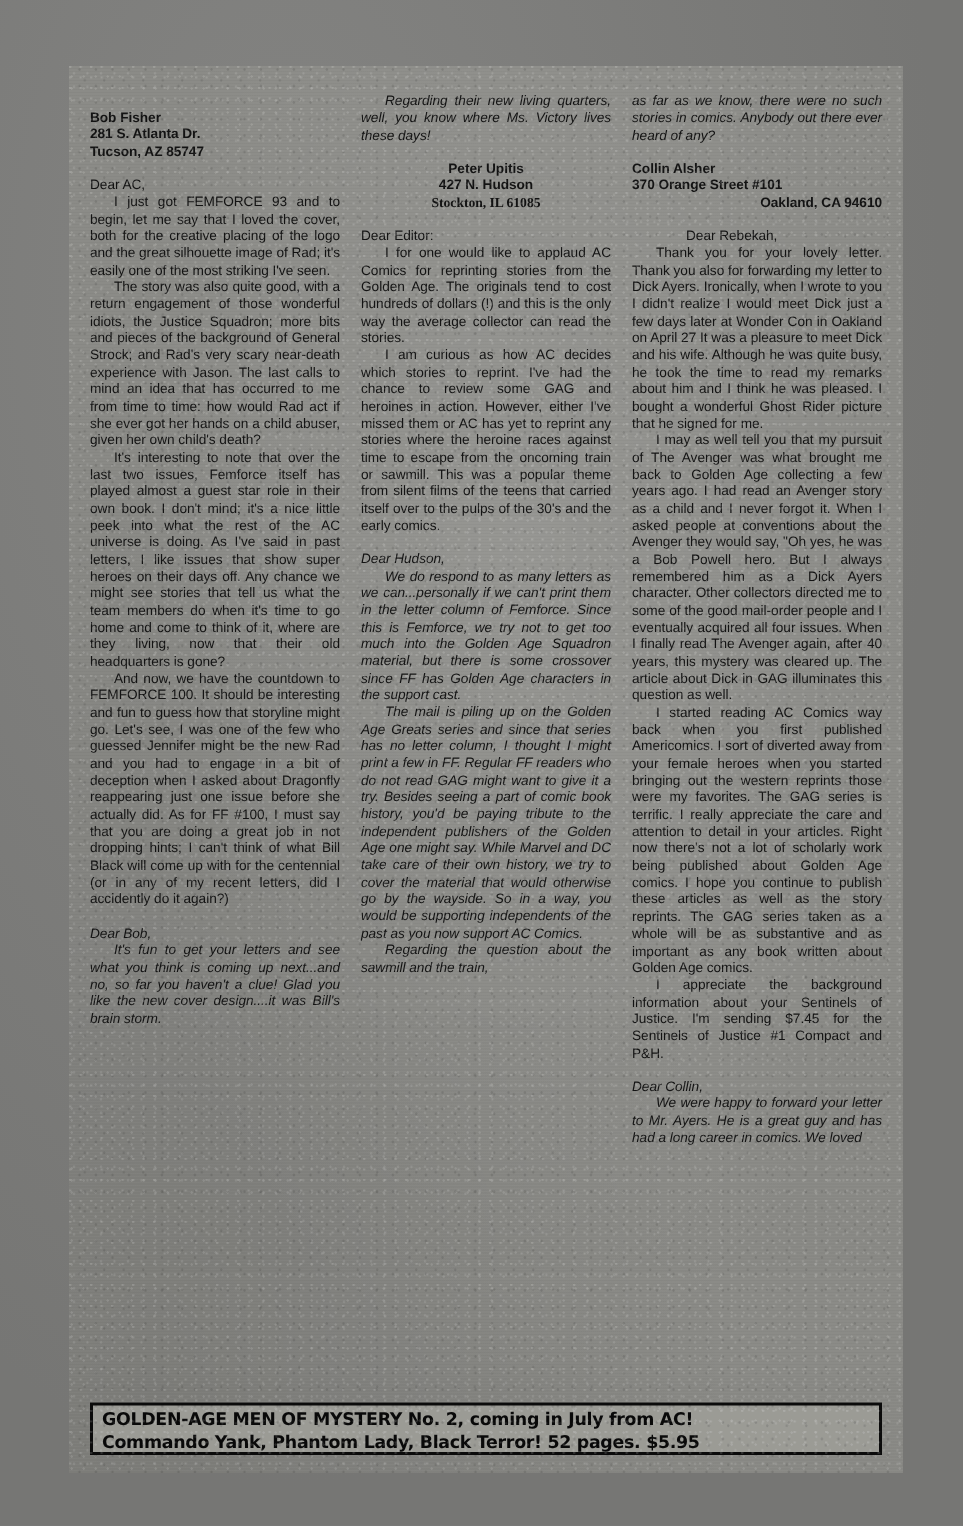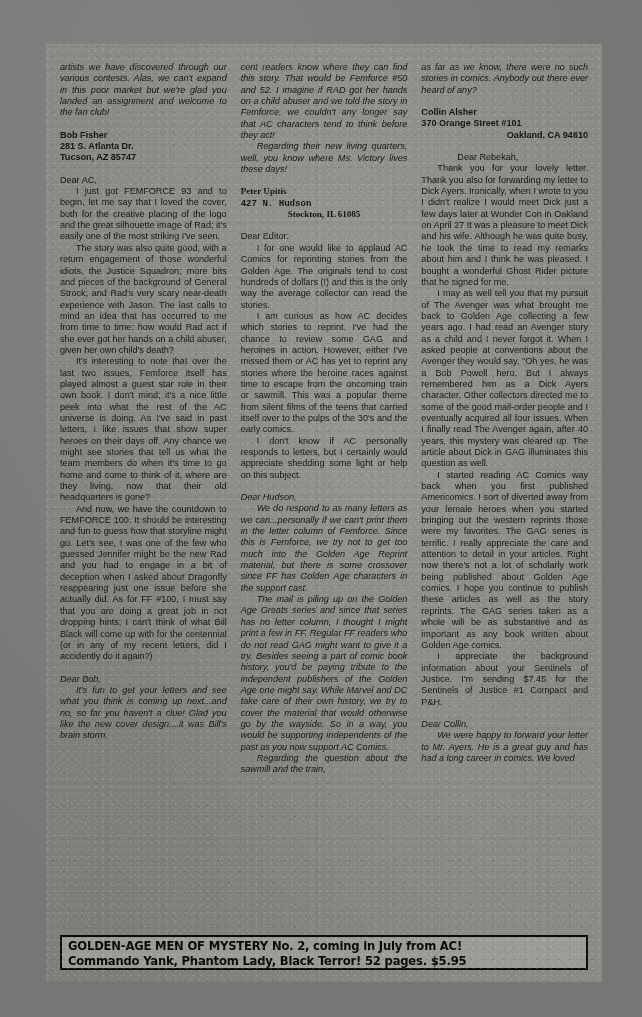--- a/index.html
+++ b/index.html
@@ -112,50 +112,47 @@
   }
 </style>
 </head>
 <body>
 
 <div id="page">
   <div id="paper">
 
     <div id="columns">
       <div class="col">
-          <p class="ital">artists we have discovered through our various contests. Alas, we can't expand in this poor market but we're glad you landed an assignment and welcome to the fan club!</p>
           <div class="gap"></div>
           <p class="addr" style="text-align: left;">Bob Fisher</p>
           <p class="addr" style="text-align: left;">281 S. Atlanta Dr.</p>
           <p class="addr" style="text-align: left;">Tucson, AZ 85747</p>
           <div class="gap"></div>
           <p class="salut" style="text-align: left;">Dear AC,</p>
           <p class="indent">I just got FEMFORCE 93 and to begin, let me say that I loved the cover, both for the creative placing of the logo and the great silhouette image of Rad; it's easily one of the most striking I've seen.</p>
           <p class="indent">The story was also quite good, with a return engagement of those wonderful idiots, the Justice Squadron; more bits and pieces of the background of General Strock; and Rad's very scary near-death experience with Jason. The last calls to mind an idea that has occurred to me from time to time: how would Rad act if she ever got her hands on a child abuser, given her own child's death?</p>
           <p class="indent">It's interesting to note that over the last two issues, Femforce itself has played almost a guest star role in their own book. I don't mind; it's a nice little peek into what the rest of the AC universe is doing. As I've said in past letters, I like issues that show super heroes on their days off. Any chance we might see stories that tell us what the team members do when it's time to go home and come to think of it, where are they living, now that their old headquarters is gone?</p>
           <p class="indent">And now, we have the countdown to FEMFORCE 100. It should be interesting and fun to guess how that storyline might go. Let's see, I was one of the few who guessed Jennifer might be the new Rad and you had to engage in a bit of deception when I asked about Dragonfly reappearing just one issue before she actually did. As for FF #100, I must say that you are doing a great job in not dropping hints; I can't think of what Bill Black will come up with for the centennial (or in any of my recent letters, did I accidently do it again?)</p>
           <div class="gap"></div>
           <p class="salut ital" style="text-align: left;">Dear Bob,</p>
           <p class="ital indent">It's fun to get your letters and see what you think is coming up next...and no, so far you haven't a clue! Glad you like the new cover design....it was Bill's brain storm.</p>
         </div>
       <div class="col">
-          <p class="ital">cent readers know where they can find this story. That would be Femforce #50 and 52. I imagine if RAD got her hands on a child abuser and we told the story in Femforce, we couldn't any longer say that AC characters tend to think before they act!</p>
           <p class="ital indent">Regarding their new living quarters, well, you know where Ms. Victory lives these days!</p>
           <div class="gap"></div>
-          <p class="addr" style="text-align: left; font-family: Liberation Serif, serif;">Peter Upitis</p>
-          <p class="addr" style="text-align: left; font-family: Liberation Mono, monospace;">427 N. Hudson</p>
+          <p class="addr" style="text-align: center;">Peter Upitis</p>
+          <p class="addr" style="text-align: center;">427 N. Hudson</p>
           <p class="addr" style="text-align: center; font-family: Liberation Serif, serif;">Stockton, IL 61085</p>
           <div class="gap"></div>
           <p class="salut" style="text-align: left;">Dear Editor:</p>
           <p class="indent">I for one would like to applaud AC Comics for reprinting stories from the Golden Age. The originals tend to cost hundreds of dollars (!) and this is the only way the average collector can read the stories.</p>
           <p class="indent">I am curious as how AC decides which stories to reprint. I've had the chance to review some GAG and heroines in action. However, either I've missed them or AC has yet to reprint any stories where the heroine races against time to escape from the oncoming train or sawmill. This was a popular theme from silent films of the teens that carried itself over to the pulps of the 30's and the early comics.</p>
-          <p class="indent">I don't know if AC personally responds to letters, but I certainly would appreciate shedding some light or help on this subject.</p>
           <div class="gap"></div>
           <p class="salut ital" style="text-align: left;">Dear Hudson,</p>
-          <p class="ital indent">We do respond to as many letters as we can...personally if we can't print them in the letter column of Femforce. Since this is Femforce, we try not to get too much into the Golden Age Reprint material, but there is some crossover since FF has Golden Age characters in the support cast.</p>
+          <p class="ital indent">We do respond to as many letters as we can...personally if we can't print them in the letter column of Femforce. Since this is Femforce, we try not to get too much into the Golden Age Squadron material, but there is some crossover since FF has Golden Age characters in the support cast.</p>
           <p class="ital indent">The mail is piling up on the Golden Age Greats series and since that series has no letter column, I thought I might print a few in FF. Regular FF readers who do not read GAG might want to give it a try. Besides seeing a part of comic book history, you'd be paying tribute to the independent publishers of the Golden Age one might say. While Marvel and DC take care of their own history, we try to cover the material that would otherwise go by the wayside. So in a way, you would be supporting independents of the past as you now support AC Comics.</p>
           <p class="ital indent">Regarding the question about the sawmill and the train,</p>
         </div>
       <div class="col">
           <p class="ital">as far as we know, there were no such stories in comics. Anybody out there ever heard of any?</p>
           <div class="gap"></div>
           <p class="addr" style="text-align: left;">Collin Alsher</p>
           <p class="addr" style="text-align: left;"> 370 Orange Street #101</p>
           <p class="addr" style="text-align: right;">Oakland, CA 94610</p>
           <div class="gap"></div>

